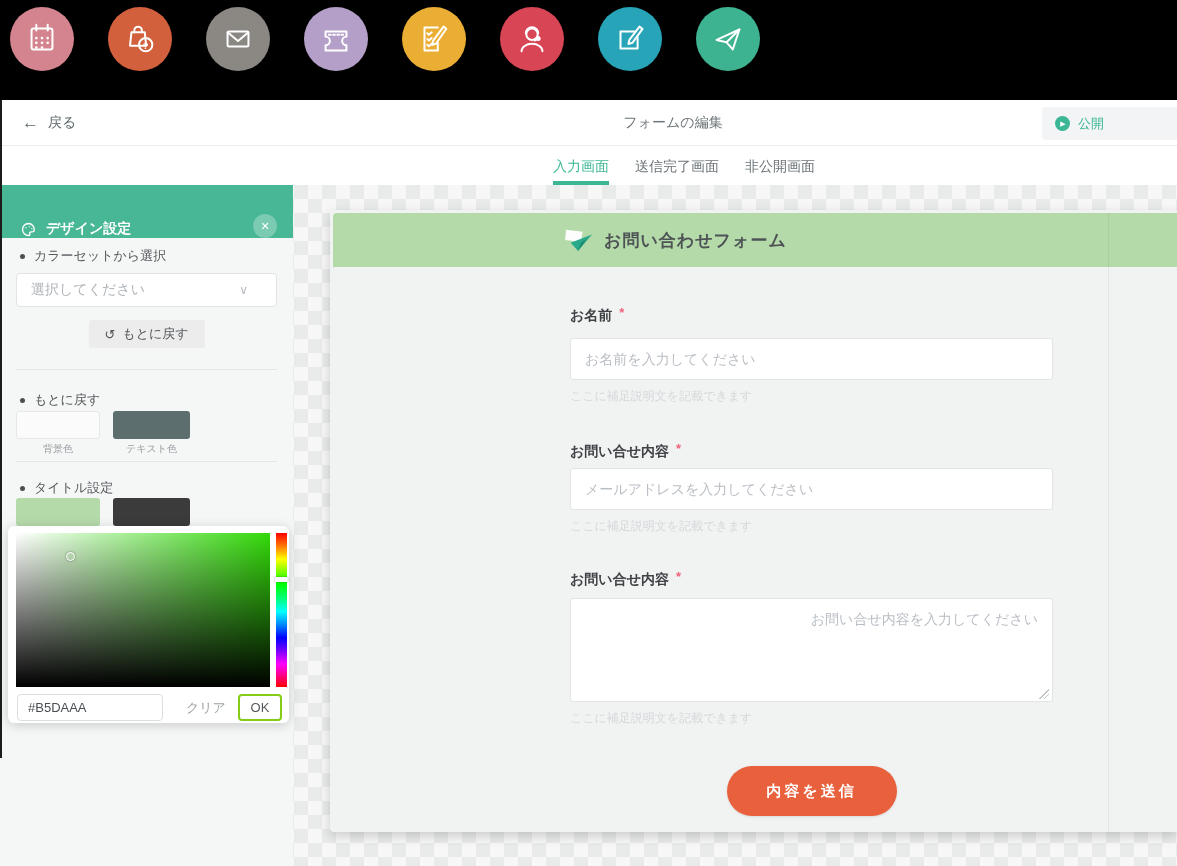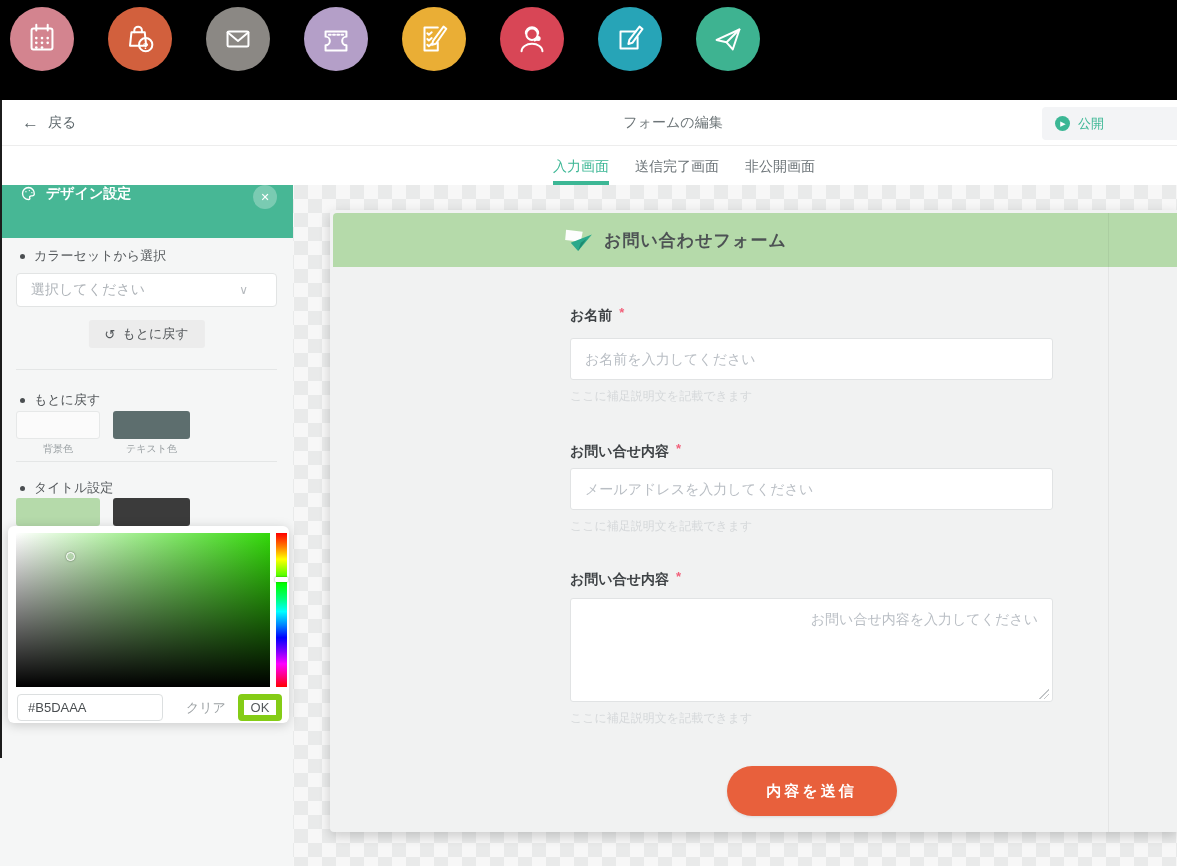--- a/index.html
+++ b/index.html
@@ -44,21 +44,21 @@
     position:absolute; left:0; top:185px; width:1177px; height:681px;
     background-color:#f7f7f7;
     background-image:
       linear-gradient(45deg,#e9eaea 25%,transparent 25%,transparent 75%,#e9eaea 75%),
       linear-gradient(45deg,#e9eaea 25%,transparent 25%,transparent 75%,#e9eaea 75%);
     background-size:28px 28px; background-position:0 0,14px 14px;
   }
 
   
   .design-panel { position:absolute; left:0; top:0; width:293px; height:681px; background:#f5f6f6; }
-  .panel-header { position:absolute; left:0; top:0; width:293px; height:53px; background:#47b795; display:flex; align-items:flex-start; padding:0 16px 0 20px; }
+  .panel-header { position:absolute; left:0; top:0; width:293px; height:53px; background:#47b795; display:flex; align-items:flex-end; padding:0 16px 0 20px; }
   .panel-header svg { width:17px; height:17px; stroke:#fff; fill:none; stroke-width:1.6; stroke-linecap:round; stroke-linejoin:round; }
   .panel-title { color:#fff; font-weight:bold; font-size:14px; margin-left:9px; flex:1; }
   .panel-close { width:24px; height:24px; border-radius:50%; background:rgba(255,255,255,0.28); color:#fff; font-size:11px; display:flex; align-items:center; justify-content:center; cursor:pointer; }
 
   .section-label { position:absolute; left:20px; font-size:13px; color:#55595c; display:flex; align-items:center; }
   .section-label .dot { width:5px; height:5px; border-radius:50%; background:#4a4e51; margin-right:9px; }
 
   .colorset-select { position:absolute; left:16px; top:88px; width:261px; height:34px; background:#fff; border:1px solid #e2e4e4; border-radius:4px; display:flex; align-items:center; padding:0 28px 0 14px; cursor:pointer; }
   .colorset-select .sel-text { flex:1; font-size:14px; color:#aeb3b8; }
   .colorset-select .chev { font-size:12px; color:#b6babe; }
@@ -82,21 +82,21 @@
   }
   .sat-marker { position:absolute; left:50px; top:19px; width:9px; height:9px; border:1.5px solid #fff; border-radius:50%; box-shadow:0 0 2px rgba(0,0,0,0.5); }
   .hue-bar {
     position:absolute; left:268px; top:7px; width:11px; height:154px;
     background:linear-gradient(#f00,#ff8000 9%,#ff0 17%,#80ff00 25%,#0f0 33%,#00ff80 43%,#0ff 51%,#0080ff 60%,#00f 68%,#8000ff 77%,#f0f 85%,#ff0080 93%,#f00);
     cursor:pointer;
   }
   .hue-handle { position:absolute; left:-1px; top:44px; width:13px; height:5px; background:#fff; box-shadow:0 0 2px rgba(0,0,0,0.45); border-radius:1px; }
   .hex-input { position:absolute; left:9px; top:168px; width:146px; height:27px; border:1px solid #dcdfe0; border-radius:4px; font-size:13px; color:#4a4e51; padding:0 10px; font-family:inherit; }
   .clear-btn { position:absolute; left:170px; top:168px; height:27px; display:flex; align-items:center; font-size:13px; color:#9ba0a3; cursor:pointer; padding:0 8px; }
-  .ok-btn { position:absolute; left:230px; top:168px; width:44px; height:27px; background:#fff; border:6px solid #84cc16; border-radius:4px; font-size:13px; color:#55595c; display:flex; align-items:center; justify-content:center; cursor:pointer; }
+  .ok-btn { position:absolute; left:230px; top:168px; width:44px; height:27px; background:#fff; border:2px solid #84cc16; border-radius:4px; font-size:13px; color:#55595c; display:flex; align-items:center; justify-content:center; cursor:pointer; }
 
   
   .form-card { position:absolute; left:330px; top:25px; width:847px; height:622px; background:#f1f2f2; border-radius:4px 0 0 4px; box-shadow:0 4px 12px rgba(0,0,0,0.18); }
   .form-title-bar { position:absolute; left:3px; top:3px; width:calc(100% - 3px); height:54px; background:#b5daaa; border-radius:4px 0 0 0; display:flex; align-items:center; padding-left:232px; }
   .form-logo { width:28px; height:24px; margin-right:11px; }
   .form-title { font-size:17px; font-weight:bold; color:#4d5254; letter-spacing:1px; }
   .card-seam { position:absolute; left:778px; top:3px; bottom:0; width:1px; background:rgba(0,0,0,0.05); }
 
   .fields { position:absolute; left:240px; top:0; width:483px; height:100%; }
   .f-label { position:absolute; display:flex; align-items:flex-start; gap:7px; font-size:14px; font-weight:bold; color:#3e4245; }

